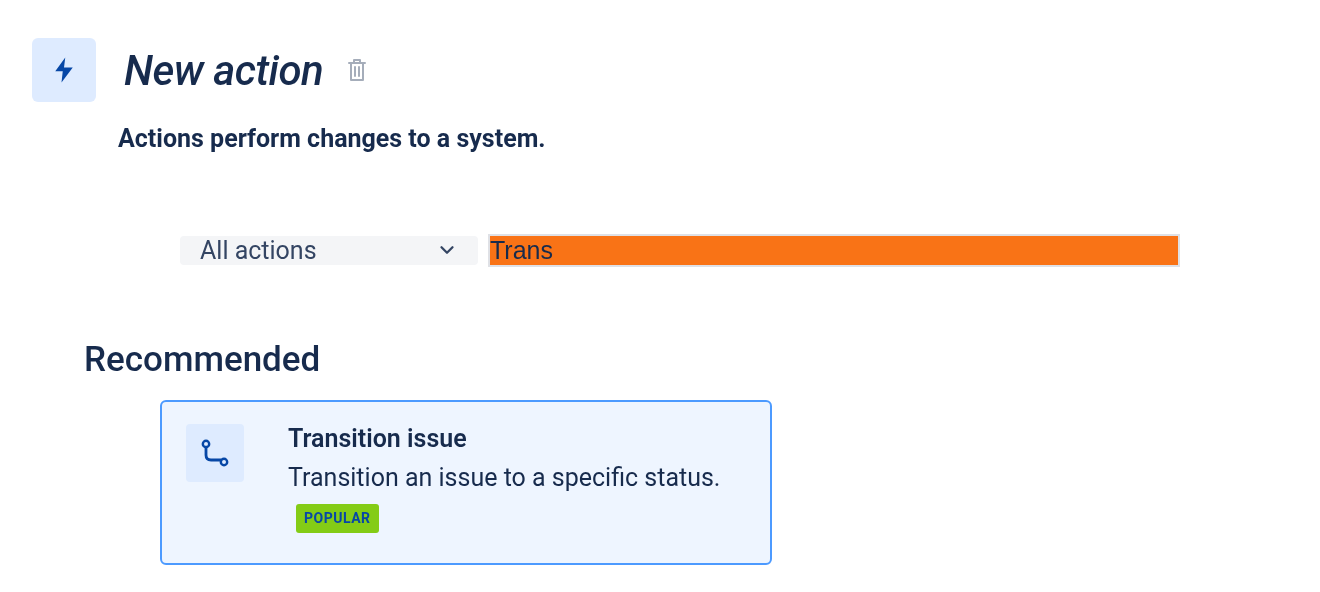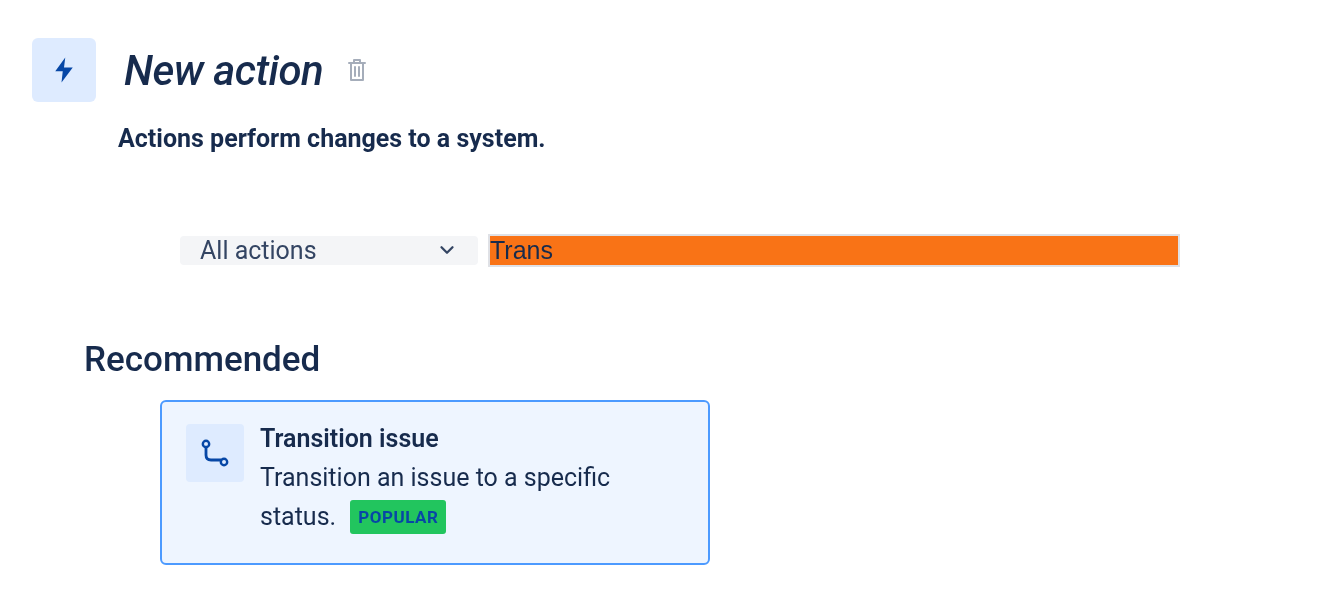--- a/index.html
+++ b/index.html
@@ -91,27 +91,27 @@
   .section-heading {
     margin-left: 52px;
     margin-top: 50px;
     font-size: 35px;
     font-weight: 500;
     color: #172B4D;
   }
   .card {
     margin-left: 128px;
     margin-top: 20px;
-    width: 550px;
+    width: 612px;
     border: 2px solid #4C9AFF;
     background: #EEF5FF;
     border-radius: 6px;
     padding: 22px 24px 26px 24px;
     display: flex;
-    gap: 16px;
+    gap: 44px;
     cursor: pointer;
     align-items: flex-start;
   }
   .card-icon-box {
     width: 58px;
     height: 58px;
     background: #DEEBFF;
     border-radius: 4px;
     display: flex;
     align-items: center;
@@ -127,23 +127,23 @@
     margin-bottom: 6px;
   }
   .card-desc {
     font-size: 25px;
     font-weight: 400;
     color: #172B4D;
     line-height: 1.55;
   }
   .badge {
     display: inline-block;
-    background: #22c55e;
+    background: #84cc16;
     color: #0747A6;
-    font-size: 17px;
+    font-size: 14px;
     font-weight: 700;
     letter-spacing: 0.5px;
     padding: 4px 8px;
     border-radius: 3px;
     margin-left: 8px;
     vertical-align: 2px;
   }
 </style>
 </head>
 <body>

